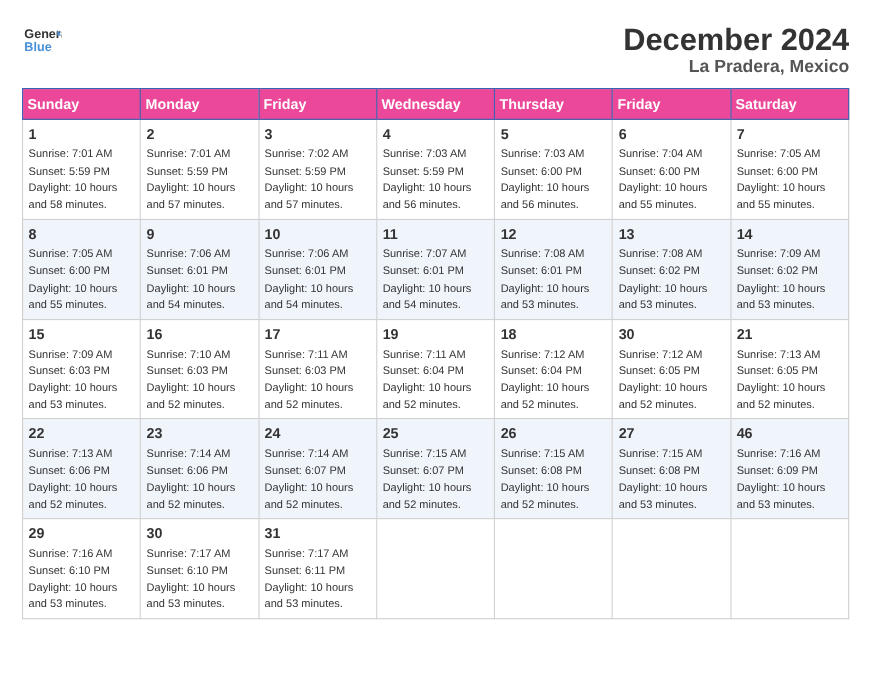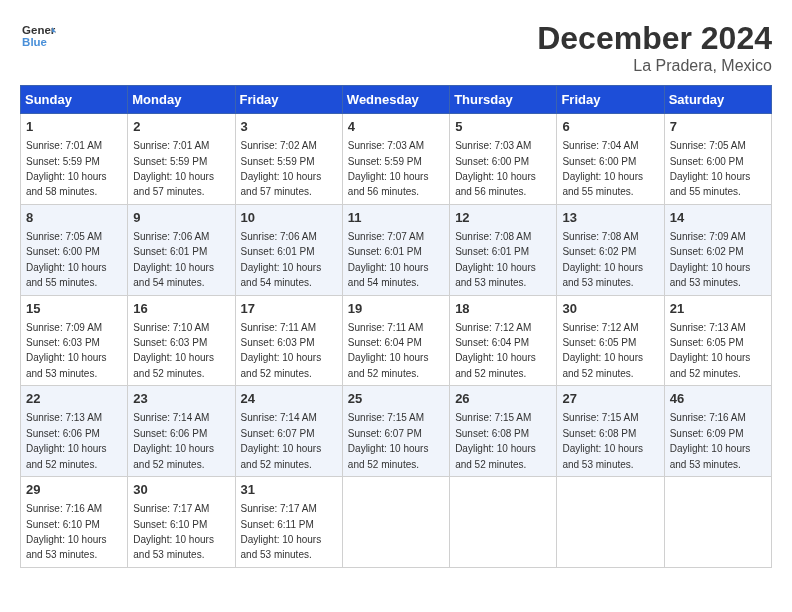--- a/index.html
+++ b/index.html
@@ -22,36 +22,36 @@
       gap: 4px;
     }
     .logo-icon {
       width: 36px;
       height: 30px;
     }
     .title-area {
       text-align: right;
     }
     .title-area h1 {
-      font-size: 32px;
+      font-size: 28px;
       font-weight: bold;
       color: #333;
     }
     .title-area h2 {
       font-size: 16px;
       color: #555;
-      font-weight: normal;
+      font-weight: bold;
     }
     .calendar {
       width: 100%;
       border-collapse: collapse;
       font-size: 11px;
     }
     .calendar thead tr th {
-      background: #1d4ed8;
+      background: #ec4899;
       color: #fff;
       padding: 6px 4px;
       text-align: left;
       font-size: 13px;
       font-weight: bold;
       border: 1px solid #3a62b0;
     }
     .calendar tbody tr td {
       vertical-align: top;
       padding: 4px 5px;

